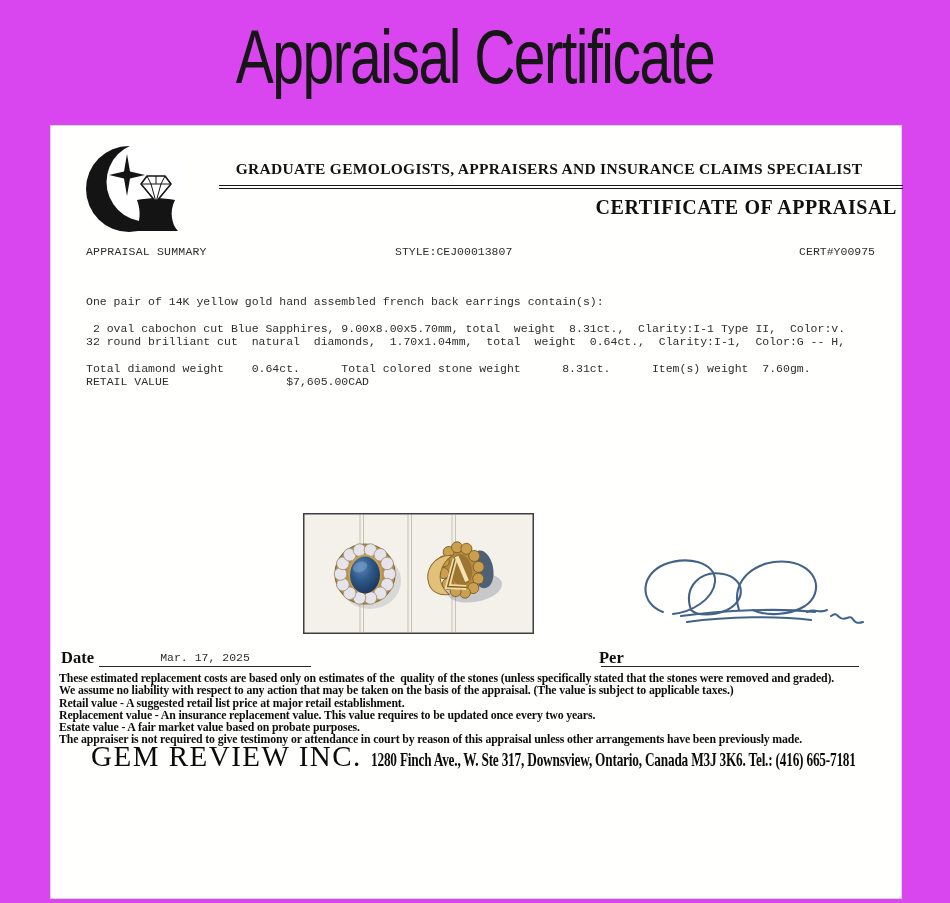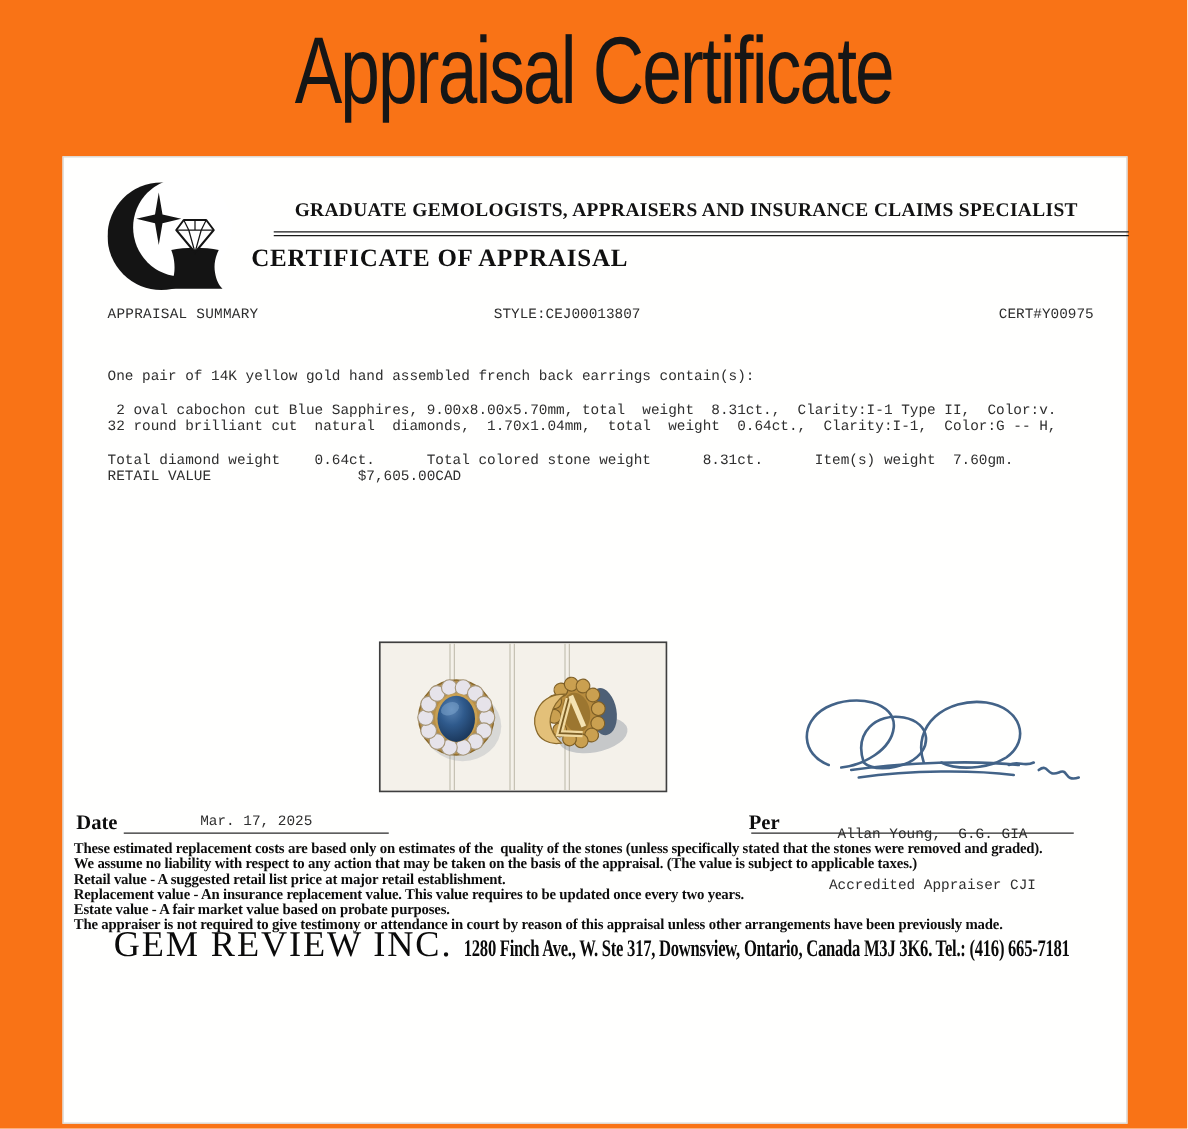--- a/index.html
+++ b/index.html
@@ -1,17 +1,17 @@
 <!DOCTYPE html>
 <html><head>
 <meta charset="utf-8">
 <style>
   * { margin:0; padding:0; box-sizing:border-box; }
   body { width:950px; height:903px; background:#ffffff; font-family:"Liberation Sans", sans-serif; }
-  .page { position:relative; width:950px; height:903px; background:#f97316; overflow:hidden; }
+  .page { position:relative; width:950px; height:903px; background:#d946ef; overflow:hidden; }
 
   .main-title {
     position:absolute; top:14px; left:0; width:950px; height:86px;
     text-align:center; font-family:"Liberation Sans", sans-serif;
     font-size:76px; font-weight:400; color:#161616; line-height:86px;
     transform:scaleX(0.75); letter-spacing:-2px; white-space:nowrap;
   }
 
   .cert {
     position:absolute; left:50px; top:125px; width:852px; height:774px;
@@ -23,21 +23,21 @@
   .org-line {
     position:absolute; left:150px; right:4px; top:34px; text-align:center;
     font-family:"Liberation Serif", serif; font-weight:bold; font-size:15.5px;
     letter-spacing:0.3px; color:#121212; white-space:nowrap;
   }
   .header-rule {
     position:absolute; left:168px; right:-2px; top:59px; height:4px;
     border-top:1.8px solid #1a1a1a; border-bottom:1px solid #1a1a1a;
   }
   .doc-title {
-    position:absolute; left:150px; right:4px; top:70px; text-align:left;
+    position:absolute; left:150px; right:4px; top:70px; text-align:right;
     font-family:"Liberation Serif", serif; font-weight:bold; font-size:20px;
     letter-spacing:0.6px; color:#101010; white-space:nowrap;
   }
 
   .mono { font-family:"Liberation Mono", monospace; color:#2e2e2e; }
 
   .summary-label { position:absolute; left:35px;  top:119px; font-size:11.5px; letter-spacing:0.2px; }
   .style-number  { position:absolute; left:344px; top:119px; font-size:11.5px; }
   .cert-number   { position:absolute; right:26px; top:119px; font-size:11.5px; }
 
@@ -191,24 +191,20 @@
           <path d="M62 58 C54 34 72 18 94 22 C116 26 118 48 98 58 C84 64 68 64 62 58"></path>
           <path d="M110 58 C100 28 128 6 160 10 C188 14 196 40 176 54 C160 64 136 64 124 58"></path>
           <path d="M52 64 C96 58 150 56 186 60"></path>
           <path d="M58 70 C100 64 150 64 182 68"></path>
           <path d="M178 60 C186 56 190 62 198 58"></path>
           <path d="M202 64 C210 58 208 70 218 66 C226 62 222 74 234 70"></path>
         </g>
       </svg>
     </div>
 
-    <div class="sig-names mono">
-      <div>Allan Young,  G.G. GIA</div>
-      <div>Accredited Appraiser CJI</div>
-    </div>
 
     <div class="date-label">Date</div>
     <div class="date-line mono">Mar. 17, 2025</div>
     <div class="per-label">Per</div>
     <div class="per-line"></div>
 
     <div class="notes">
       <div class="note">These estimated replacement costs are based only on estimates of the  quality of the stones (unless specifically stated that the stones were removed and graded).</div>
       <div class="note">We assume no liability with respect to any action that may be taken on the basis of the appraisal. (The value is subject to applicable taxes.)</div>
       <div class="note">Retail value - A suggested retail list price at major retail establishment.</div>

